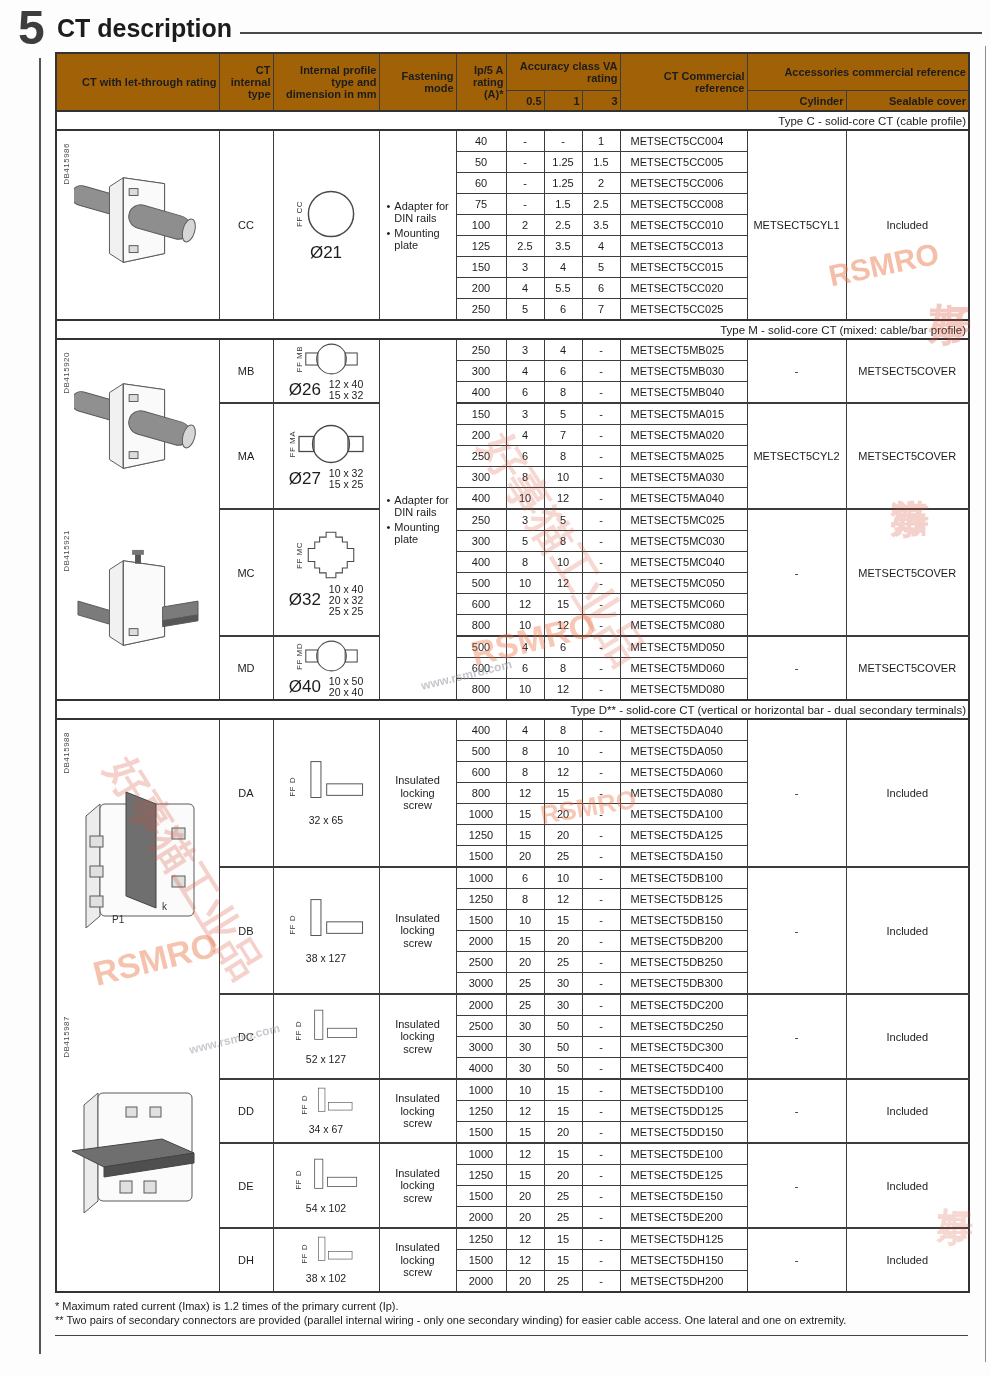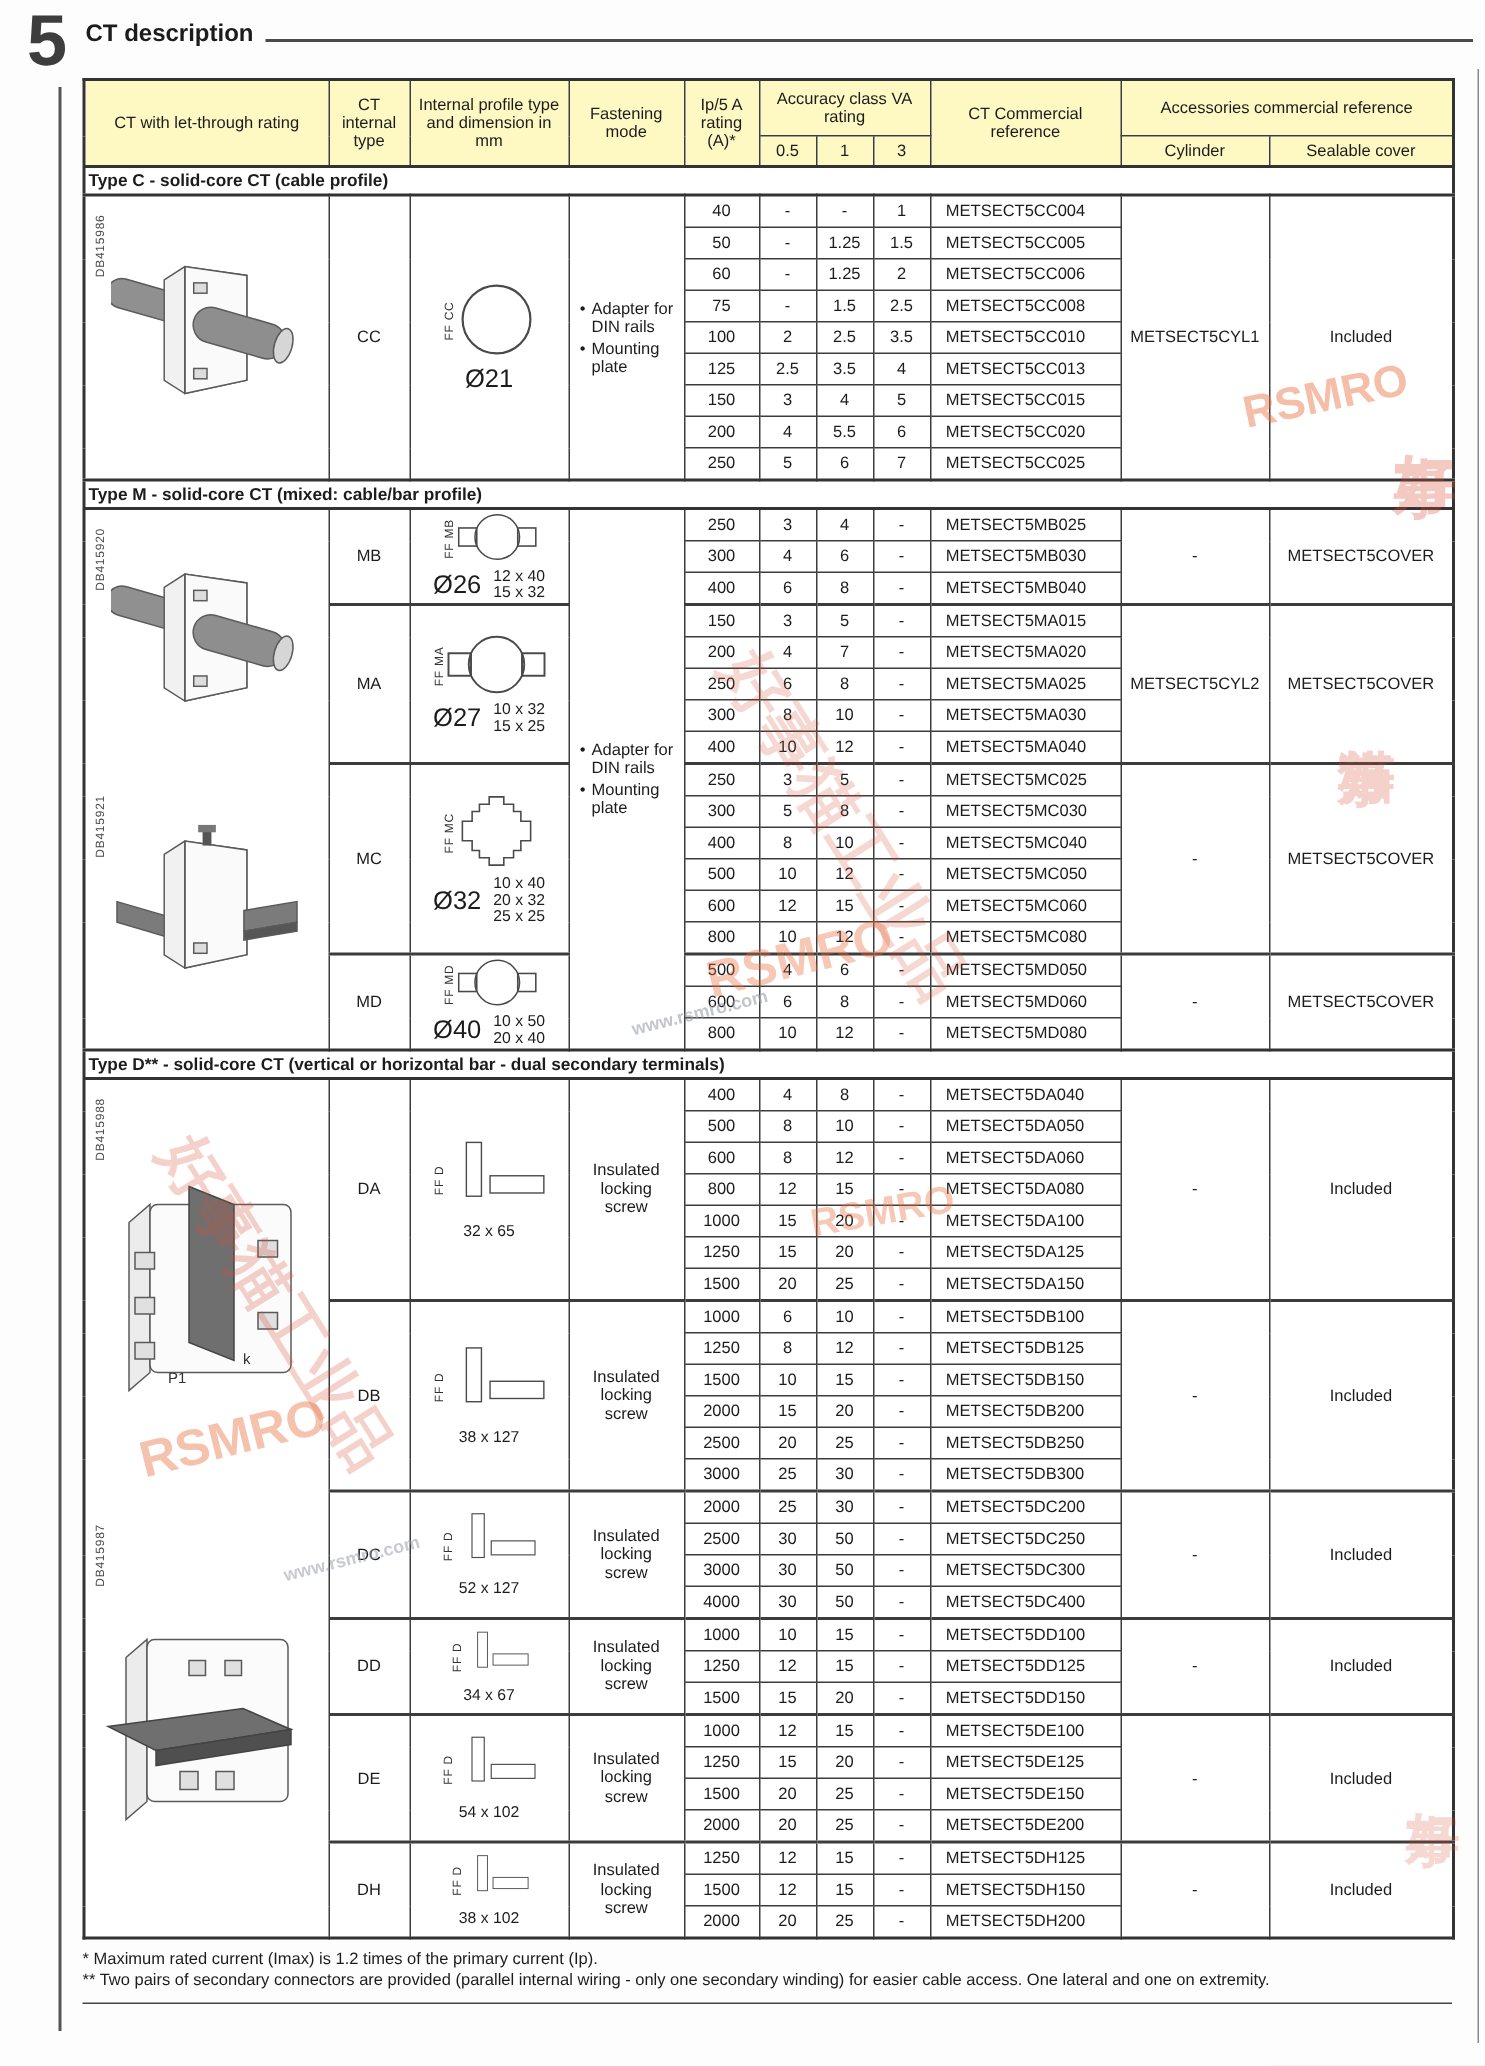--- a/index.html
+++ b/index.html
@@ -1,32 +1,32 @@
 <!DOCTYPE html>
 <html><head>
 <meta charset="utf-8">
 <style>
   html,body{margin:0;padding:0;background:#e9e9e9;}
   .page{position:relative;width:990px;height:1377px;background:#fdfdfd;margin:0 auto;
         font-family:"Liberation Sans",sans-serif;color:#1c1c1c;overflow:hidden;}
   .chapter-number{position:absolute;left:18px;top:4px;font-size:48px;font-weight:bold;color:#3d3d3d;line-height:1;}
   .title-row{position:absolute;left:57px;top:14px;right:8px;display:flex;align-items:center;}
-  .page-title{font-size:16px;font-weight:bold;margin:0 8px 0 0;white-space:nowrap;}
+  .page-title{font-size:25px;font-weight:bold;margin:0 8px 0 0;white-space:nowrap;}
   .title-line{flex:1;border-top:2.5px solid #4a4a4a;margin-top:8px;}
   .left-rule{position:absolute;left:39px;top:58px;width:2px;height:1296px;background:#555;}
   .right-rule{position:absolute;right:4px;top:46px;width:1.5px;height:1316px;background:#8a8a8a;}
 
   table.ct{margin:52px 0 0 55px;border-collapse:collapse;table-layout:fixed;width:913px;background:#fff;
            border:2px solid #333;}
   th,td{border:1px solid #3c3c3c;font-size:11px;padding:0 2px;text-align:center;vertical-align:middle;
         overflow:hidden;}
-  thead th{font-weight:normal;line-height:12px;background:#fef9c3;}
+  thead th{font-weight:bold;line-height:12px;background:#a16207;text-align:right;}
   thead tr.h1 th{height:36px;}
   thead tr.h2 th{height:19px;}
-  td.band{text-align:left;font-weight:bold;height:17px;padding-left:2px;font-size:11.5px;
+  td.band{text-align:right;font-weight:normal;height:17px;padding-left:2px;font-size:11.5px;
           border-top:2px solid #333;border-bottom:2px solid #333;}
   tbody td{height:20px;}
   tr.group-start td{border-top-width:2px;}
   td.ref-cell{text-align:left;padding-left:10px;}
   td.img-cell{padding:2px;}
   .img-stack{display:grid;width:100%;height:100%;}
   .illus{position:relative;display:flex;align-items:center;justify-content:center;}
   .db-label{position:absolute;left:3px;top:10px;writing-mode:vertical-rl;transform:rotate(180deg);
             font-size:8px;color:#4a4a4a;letter-spacing:.5px;}
   td.profile-cell{padding:1px;}

